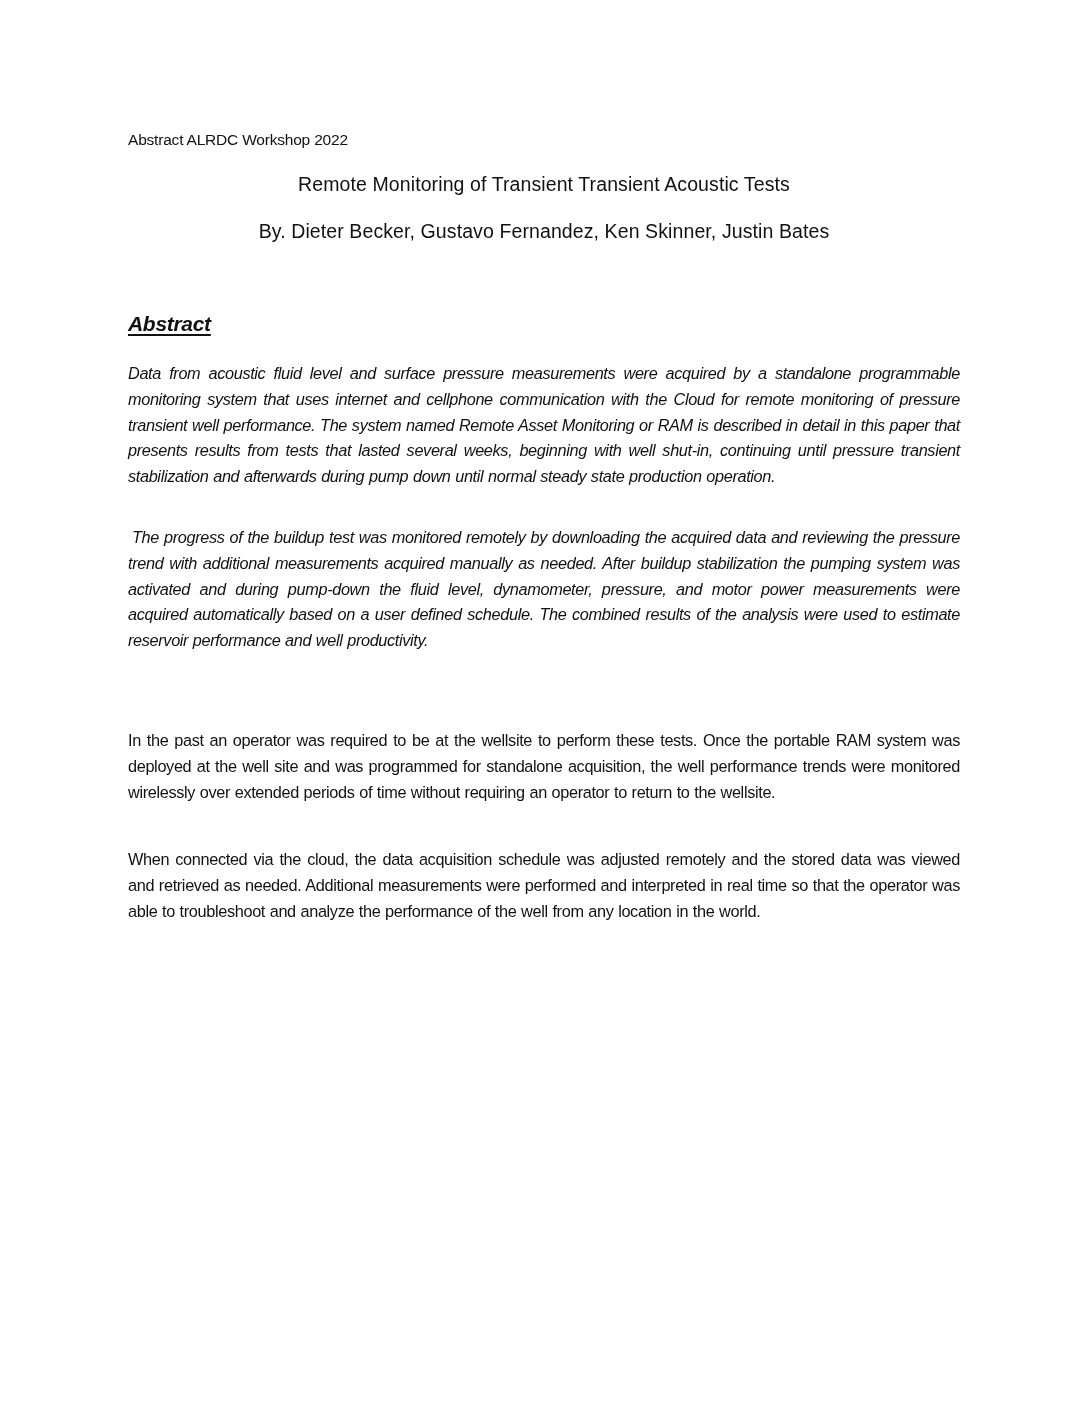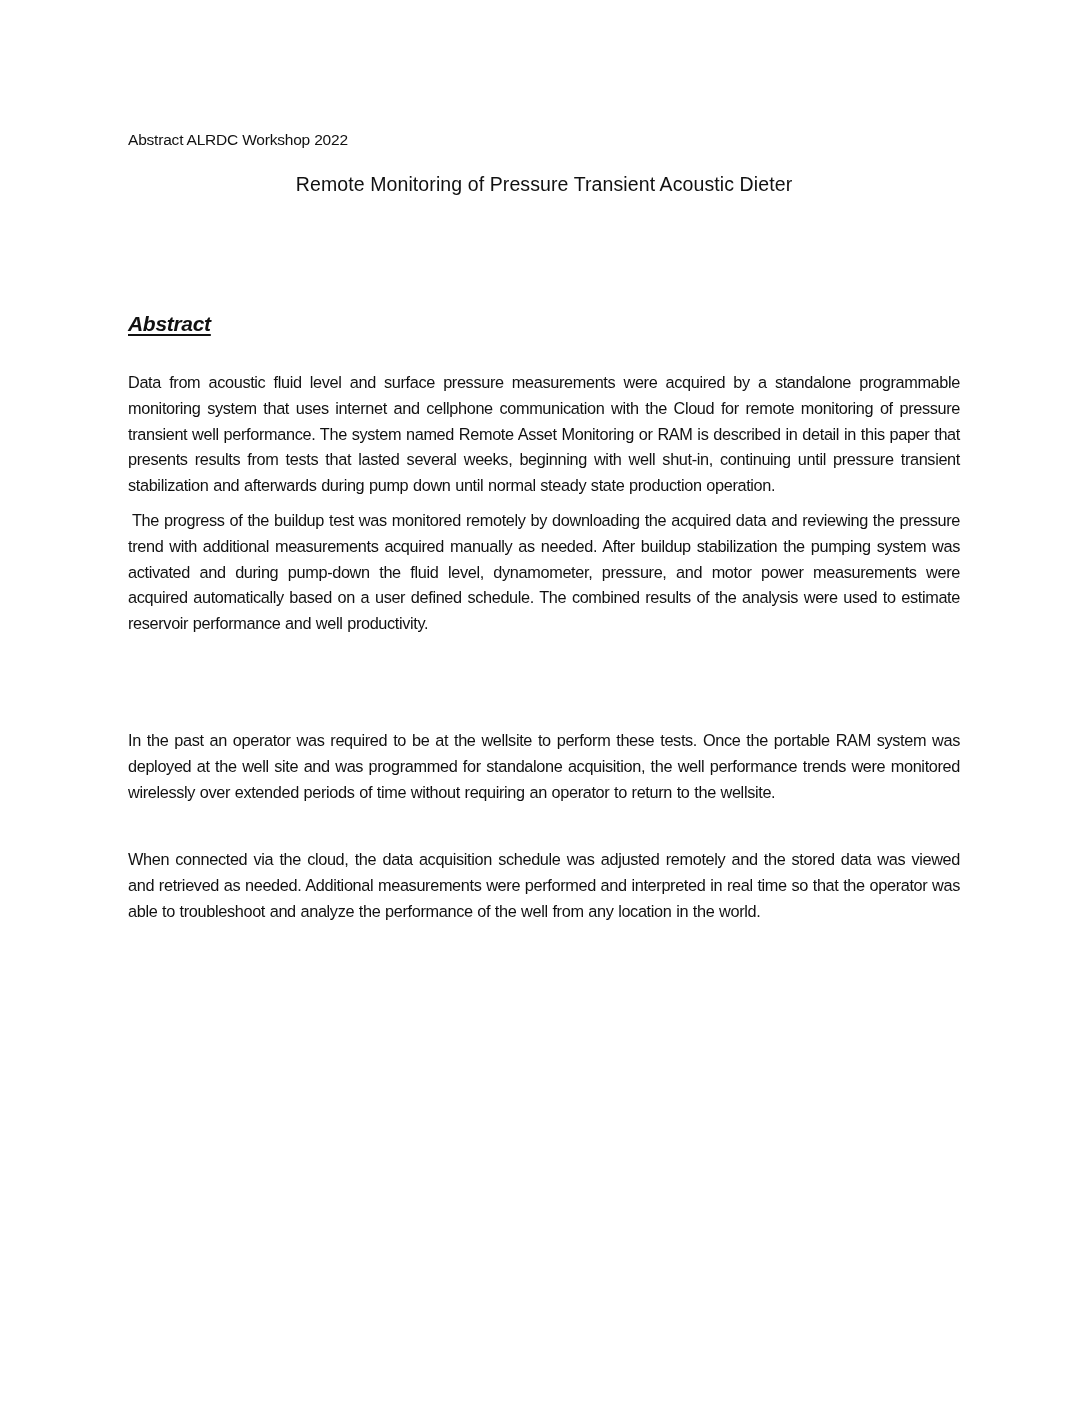--- a/index.html
+++ b/index.html
@@ -9,32 +9,33 @@
     .header-line { position: absolute; left: 128px; top: 131px; font-size: 15.5px; letter-spacing: -0.2px; }
     .title { position: absolute; left: 0; width: 1088px; text-align: center; font-size: 19.5px; letter-spacing: 0.1px; }
     .t1 { top: 173px; }
     .t2 { top: 220px; }
     .t3 { top: 267px; }
     .section-head { position: absolute; left: 128px; top: 312px; font-size: 21px; font-weight: bold;
                     text-decoration: underline; text-underline-offset: 3px; letter-spacing: -0.3px; font-style: italic; }
     .body { position: absolute; left: 128px; width: 832px; }
     .para { font-size: 16.3px; line-height: 25.8px; text-align: justify; margin: 0; letter-spacing: -0.35px;
             word-spacing: 0.5px; }
-    .p1 { top: 370px; }
-    .p2 { top: 508px; }
+    .p1 { top: 361px; font-style: italic; }
+    .p2 { top: 525px; font-style: italic; }
     .p3 { top: 728px; }
     .p4 { top: 811px; margin-top: 36px; }
     .indent { text-indent: 4px; }
   </style>
 </head>
 <body>
 
 <div class="page">
   <div class="header-line">Abstract ALRDC Workshop 2022</div>
-  <div class="title t1">Remote Monitoring of Pressure Transient Acoustic Dieter</div>
+  <div class="title t1">Remote Monitoring of Transient Transient Acoustic Tests</div>
+  <div class="title t2">By. Dieter Becker, Gustavo Fernandez, Ken Skinner, Justin Bates</div>
   <div class="section-head">Abstract</div>
 
   <div class="body p1">
     <p class="para">Data from acoustic fluid level and surface pressure measurements were acquired by a standalone programmable monitoring system that uses internet and cellphone communication with the Cloud for remote monitoring of pressure transient well performance. The system named Remote Asset Monitoring or RAM is described in detail in this paper that presents results from tests that lasted several weeks, beginning with well shut-in, continuing until pressure transient stabilization and afterwards during pump down until normal steady state production operation.</p>
   </div>
   <div class="body p2">
     <p class="para indent">The progress of the buildup test was monitored remotely by downloading the acquired data and reviewing the pressure trend with additional measurements acquired manually as needed. After buildup stabilization the pumping system was activated and during pump-down the fluid level, dynamometer, pressure, and motor power measurements were acquired automatically based on a user defined schedule. The combined results of the analysis were used to estimate reservoir performance and well productivity.</p>
   </div>
   <div class="body p3">
     <p class="para">In the past an operator was required to be at the wellsite to perform these tests. Once the portable RAM system was deployed at the well site and was programmed for standalone acquisition, the well performance trends were monitored wirelessly over extended periods of time without requiring an operator to return to the wellsite.</p>

